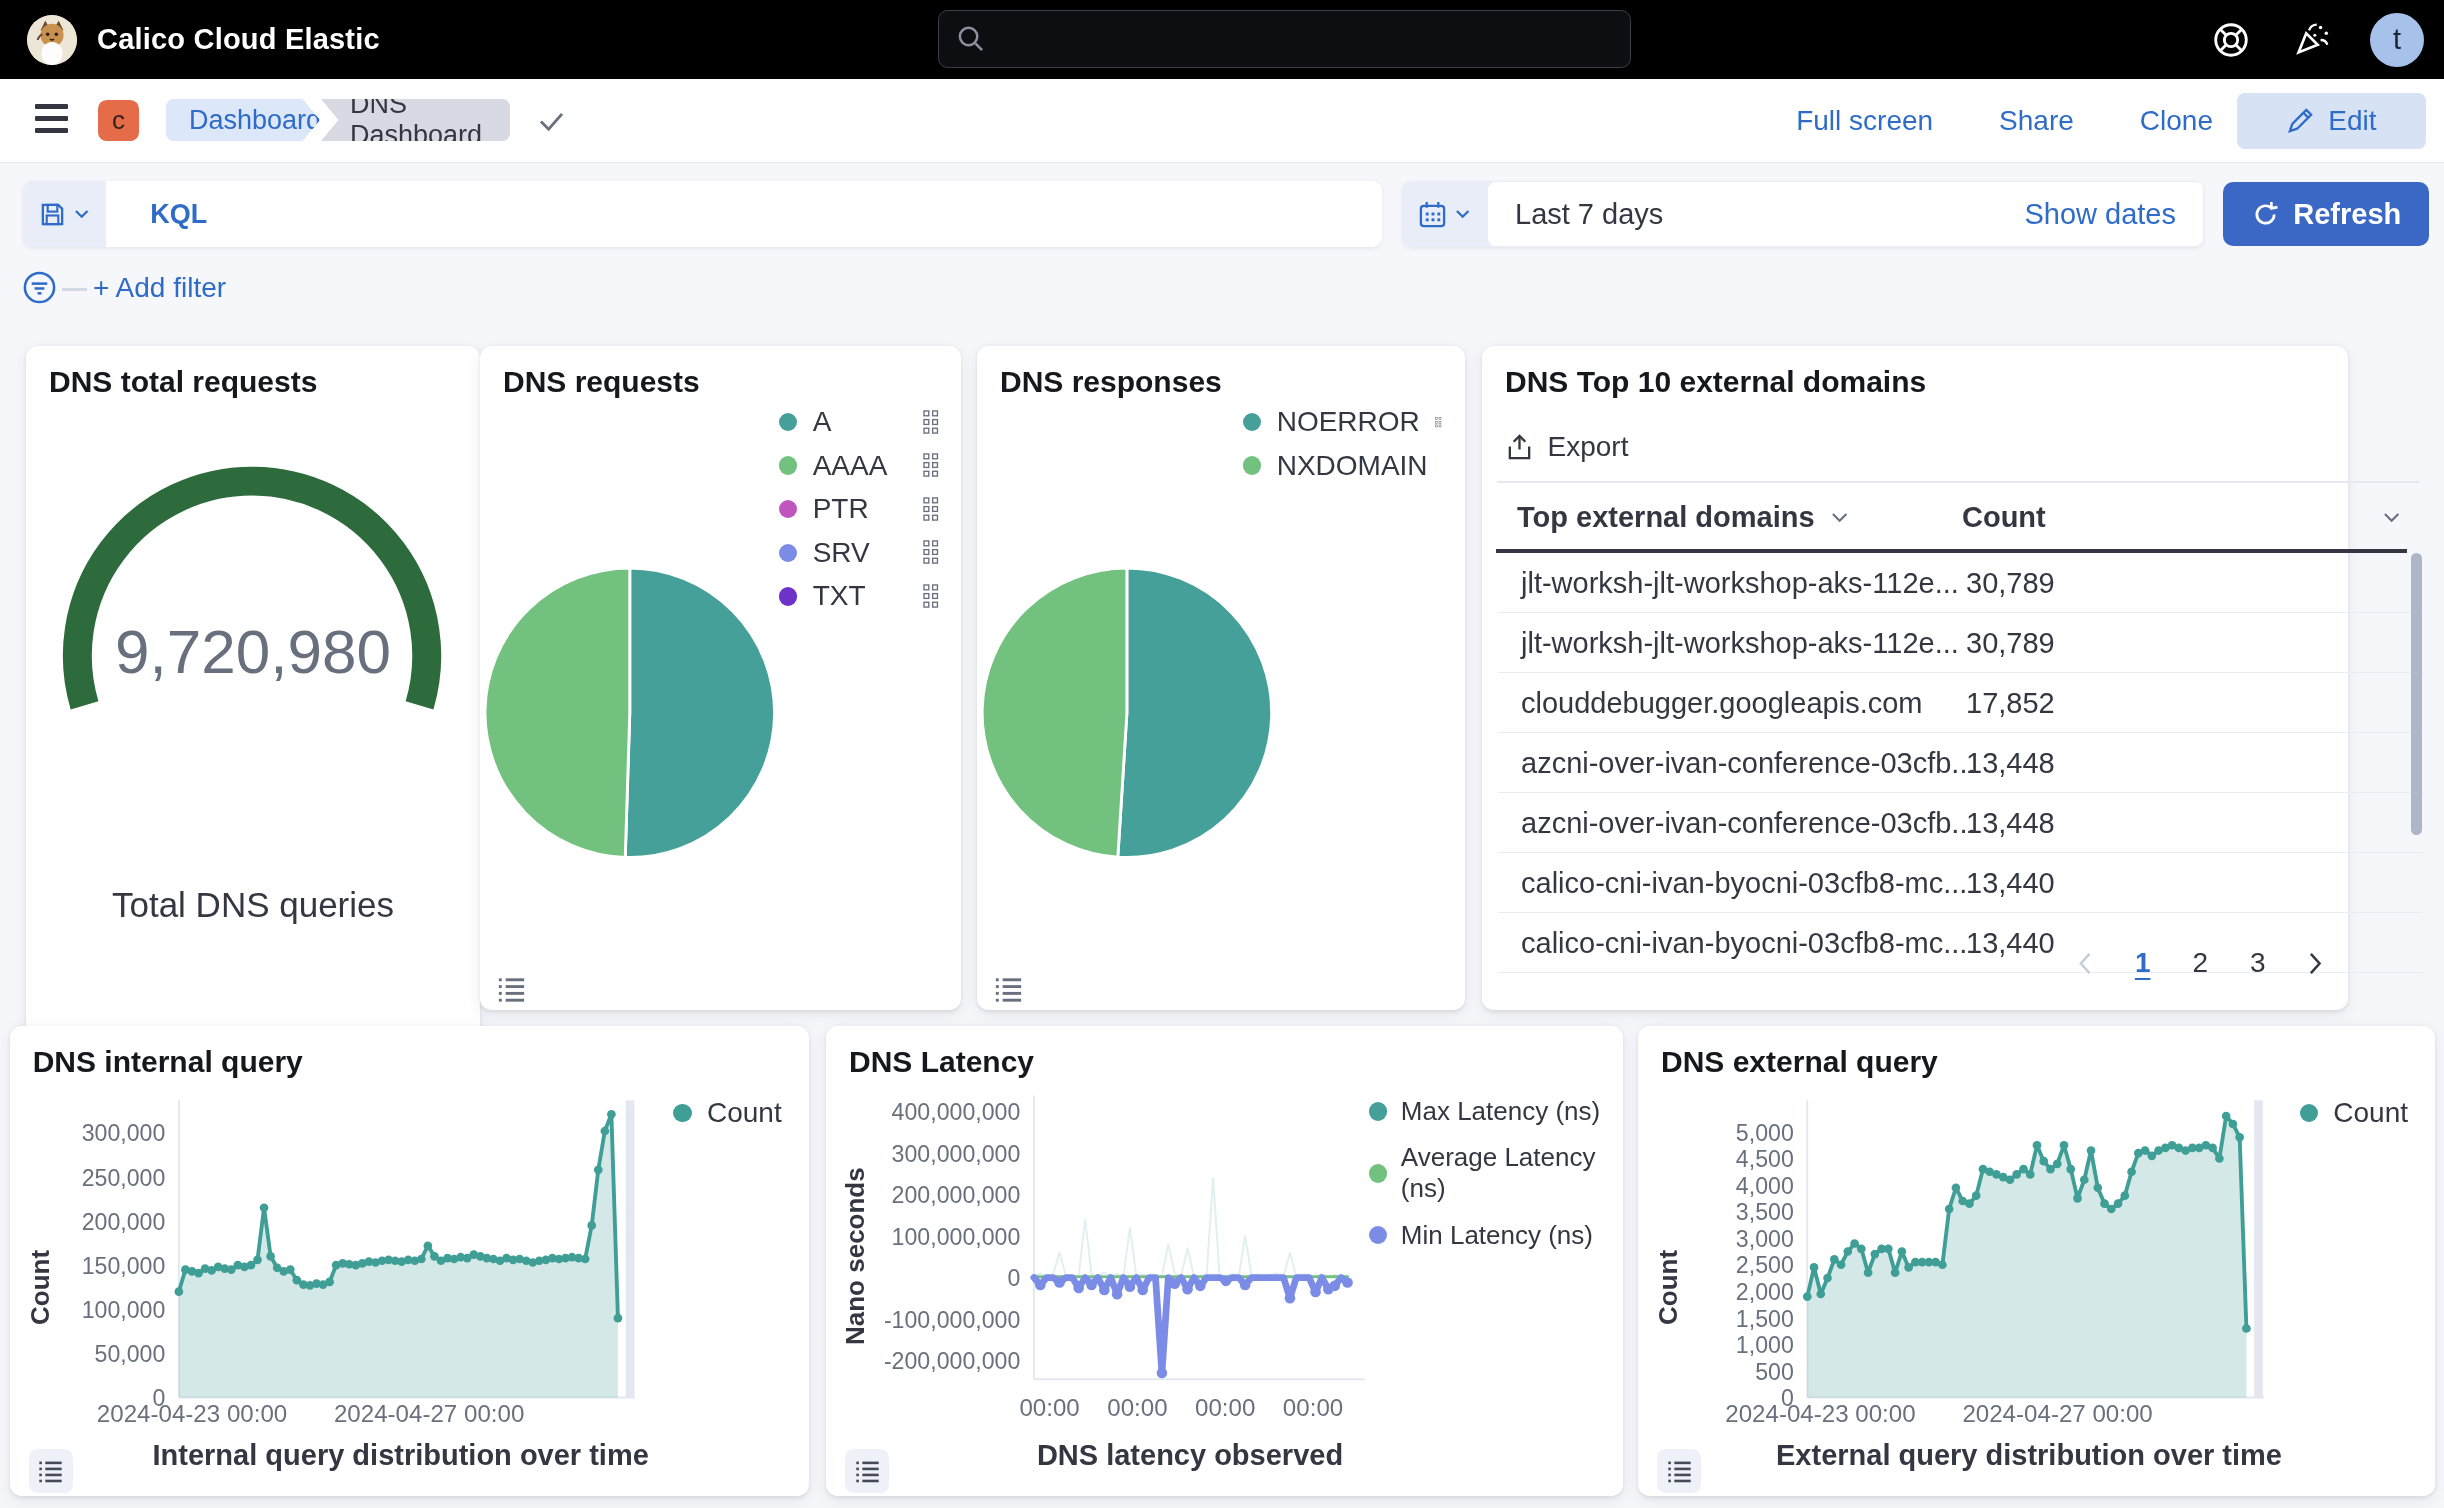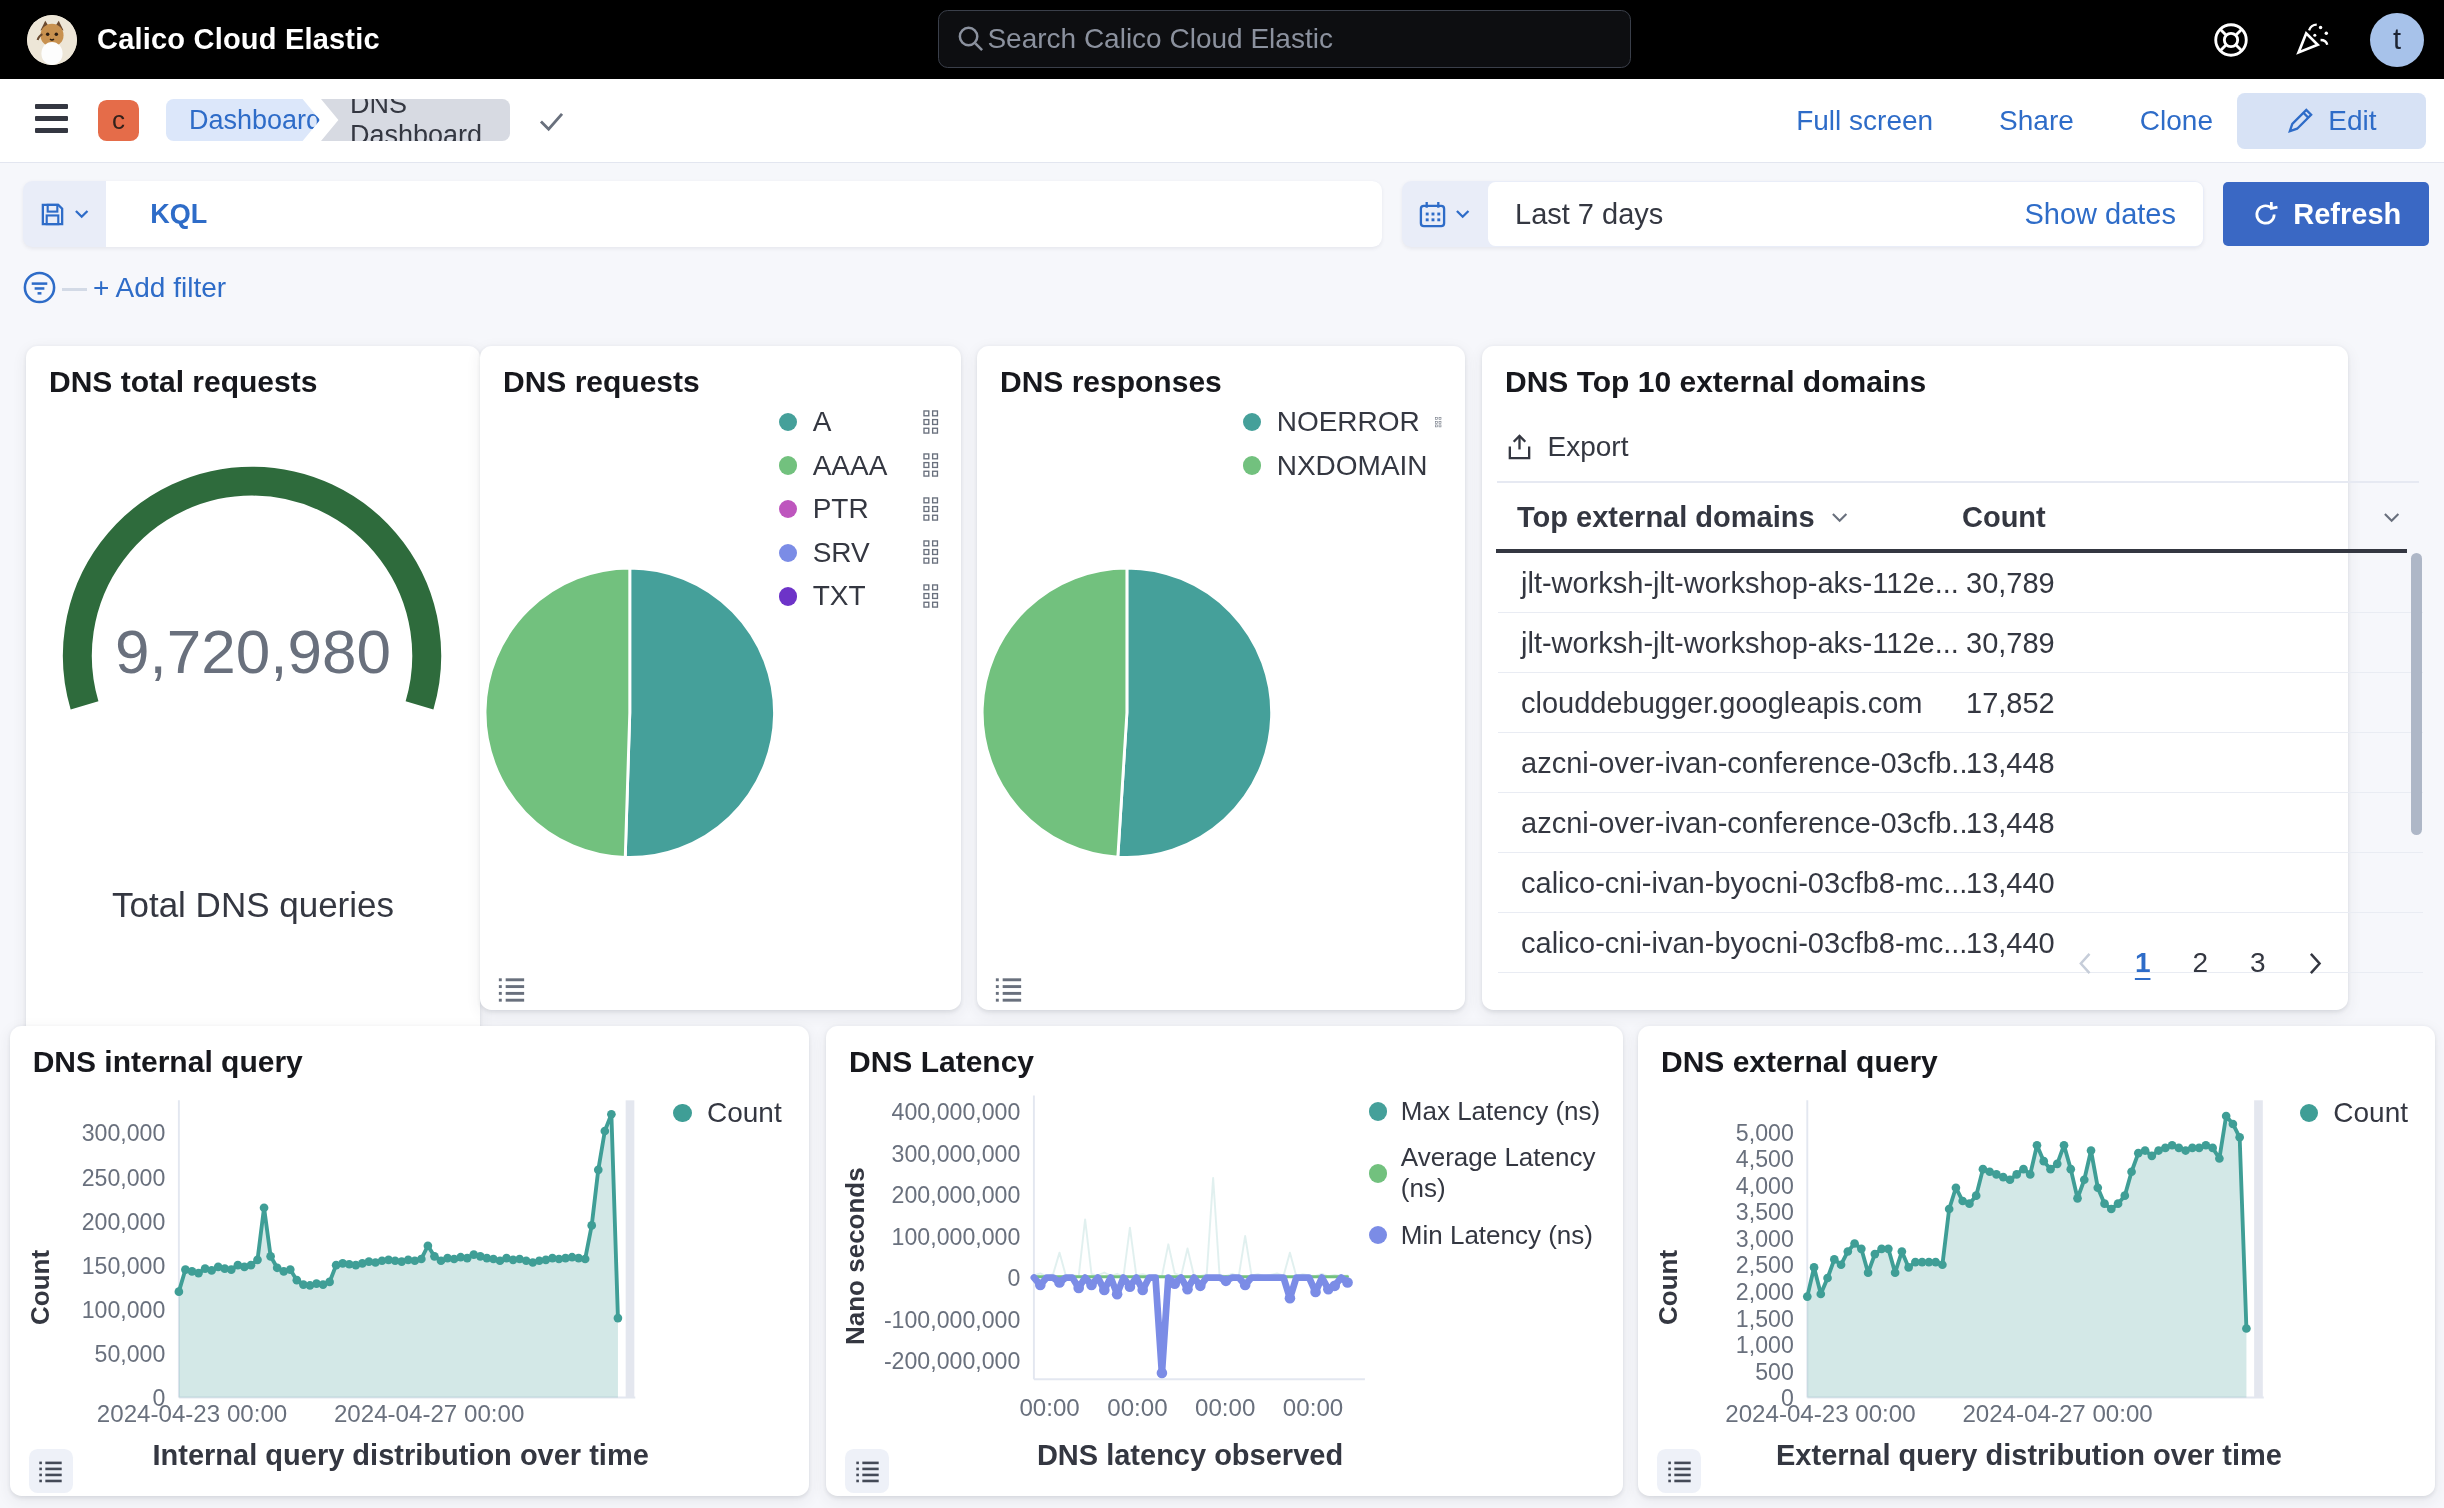--- a/index.html
+++ b/index.html
@@ -32,21 +32,21 @@
   .querybar-left{position:absolute;left:23px;top:181px;width:1359px;height:66px;background:#E9EDF8;border-radius:9.7px;display:flex;align-items:stretch;overflow:hidden;box-shadow:0 1.9px 3.9px rgba(60,70,95,.08);}
   .save-seg{width:83px;display:flex;align-items:center;justify-content:center;gap:7.7px;cursor:pointer;}
   .qinput-seg{flex:1;background:#fff;display:flex;align-items:center;padding:0 25px;}
   .qinput-seg input{flex:1;border:none;outline:none;font-size:29px;color:#343741;font-family:"Liberation Sans",sans-serif;background:transparent;}
   .qinput-seg input::placeholder{color:#7a8193;}
   .kql{color:#2E6CC8;font-weight:bold;font-size:27px;padding-left:19.3px;cursor:pointer;}
   .datebar{position:absolute;left:1402px;top:181px;width:802px;height:66px;background:#E9EDF8;border-radius:9.7px;display:flex;align-items:stretch;overflow:hidden;box-shadow:0 1.9px 3.9px rgba(60,70,95,.08);}
   .cal-seg{width:85px;display:flex;align-items:center;justify-content:center;gap:7.7px;cursor:pointer;}
   .date-seg{flex:1;background:#fff;display:flex;align-items:center;padding:0 27px;font-size:29px;color:#343741;border-radius:7.7px;margin:1px;}
   .show-dates{margin-left:auto;color:#2E6CC8;cursor:pointer;}
-  .refresh-btn{position:absolute;left:2223px;top:182px;width:206px;height:64px;background:#3A68C4;border-radius:5px;color:#fff;font-size:29px;font-weight:bold;display:flex;align-items:center;justify-content:center;gap:13.5px;cursor:pointer;}
+  .refresh-btn{position:absolute;left:2223px;top:182px;width:206px;height:64px;background:#3A68C4;border-radius:10px;color:#fff;font-size:29px;font-weight:bold;display:flex;align-items:center;justify-content:center;gap:13.5px;cursor:pointer;}
 
   
   .filterrow{position:absolute;left:0;top:263px;width:2445px;height:48px;}
   .filter-icon{position:absolute;left:21px;top:5.8px;cursor:pointer;}
   .filter-dash{position:absolute;left:62px;top:25px;width:25px;height:2.9px;background:#D3DAE6;}
   .add-filter{position:absolute;left:93px;top:8.7px;color:#2E6CC8;font-size:28px;cursor:pointer;}
 
   
   .panel{position:absolute;background:#fff;border-radius:11.6px;box-shadow:0 1.9px 3.9px rgba(52,55,65,.1),0 4.8px 15.4px rgba(52,55,65,.08);}
   .panel-title{position:absolute;left:23px;top:19.3px;font-size:30px;font-weight:bold;color:#17181d;z-index:3;}
@@ -121,21 +121,20 @@
         <circle cx="30.5" cy="20" r="1.8" fill="#2b1d12"></circle>
         <path d="M24 25 q2 2 4 0" stroke="#2b1d12" stroke-width="1.6" fill="none"></path>
       </svg>
     </div>
     <div class="brand-title">Calico Cloud Elastic</div>
     <div class="topsearch">
       <svg width="29" height="29" viewBox="0 0 30 30">
         <circle cx="13" cy="13" r="9" stroke="#8b919e" stroke-width="2.6" fill="none"></circle>
         <line x1="20" y1="20" x2="27" y2="27" stroke="#8b919e" stroke-width="2.6"></line>
       </svg>
-      <input type="text" placeholder="Search Calico Cloud Elastic" style="">
     </div>
     <div class="topbar-right">
       <svg width="42" height="42" viewBox="0 0 44 44">
         <circle cx="22" cy="22" r="16" stroke="#fff" stroke-width="3" fill="none"></circle>
         <circle cx="22" cy="22" r="7" stroke="#fff" stroke-width="3" fill="none"></circle>
         <line x1="11" y1="11" x2="17" y2="17" stroke="#fff" stroke-width="3"></line>
         <line x1="33" y1="11" x2="27" y2="17" stroke="#fff" stroke-width="3"></line>
         <line x1="11" y1="33" x2="17" y2="27" stroke="#fff" stroke-width="3"></line>
         <line x1="33" y1="33" x2="27" y2="27" stroke="#fff" stroke-width="3"></line>
       </svg>

